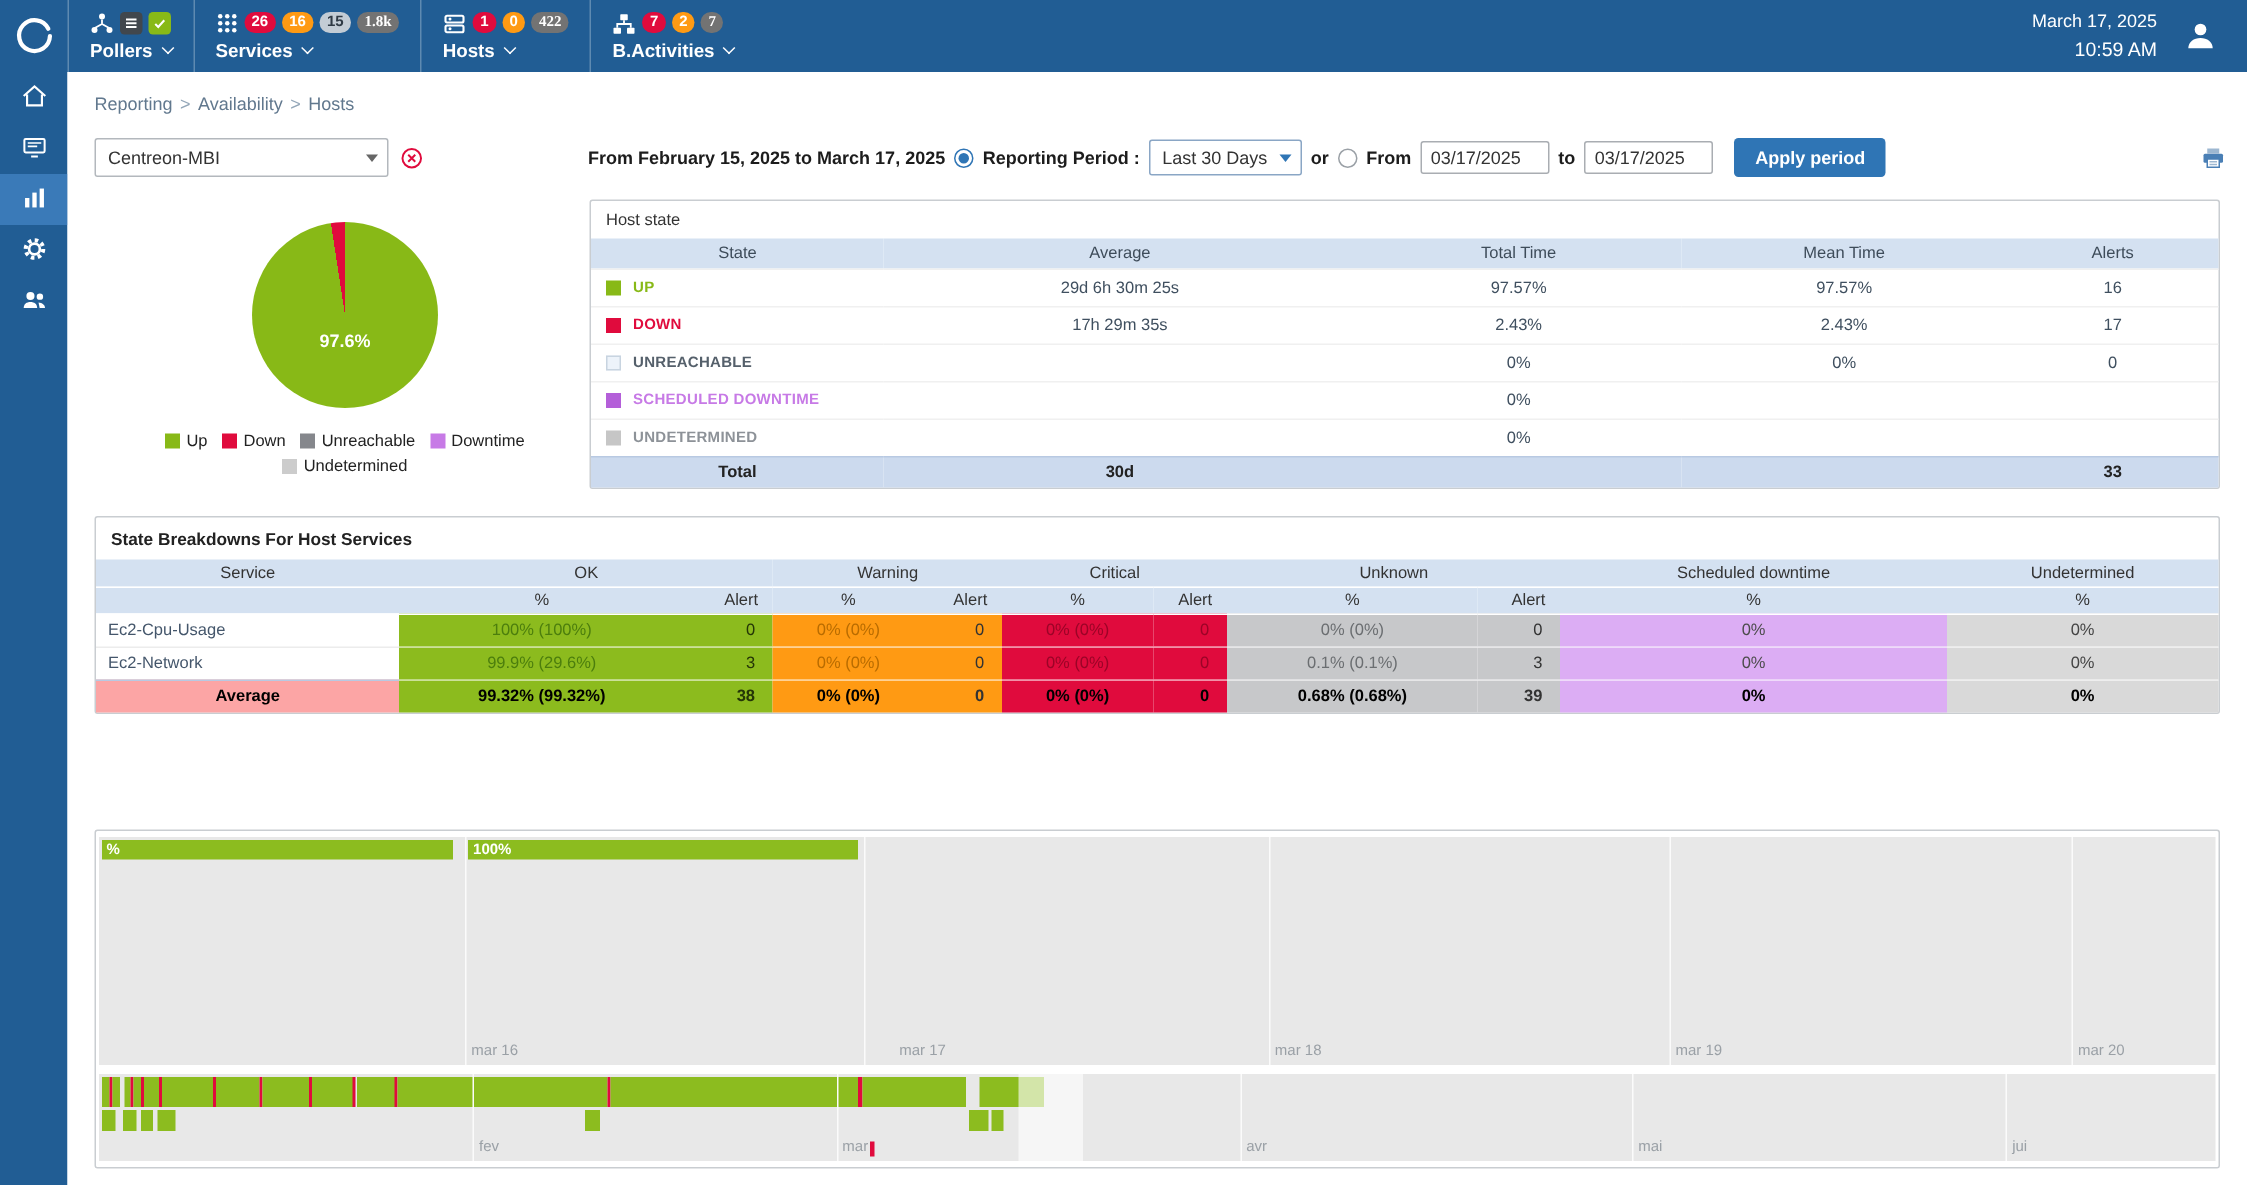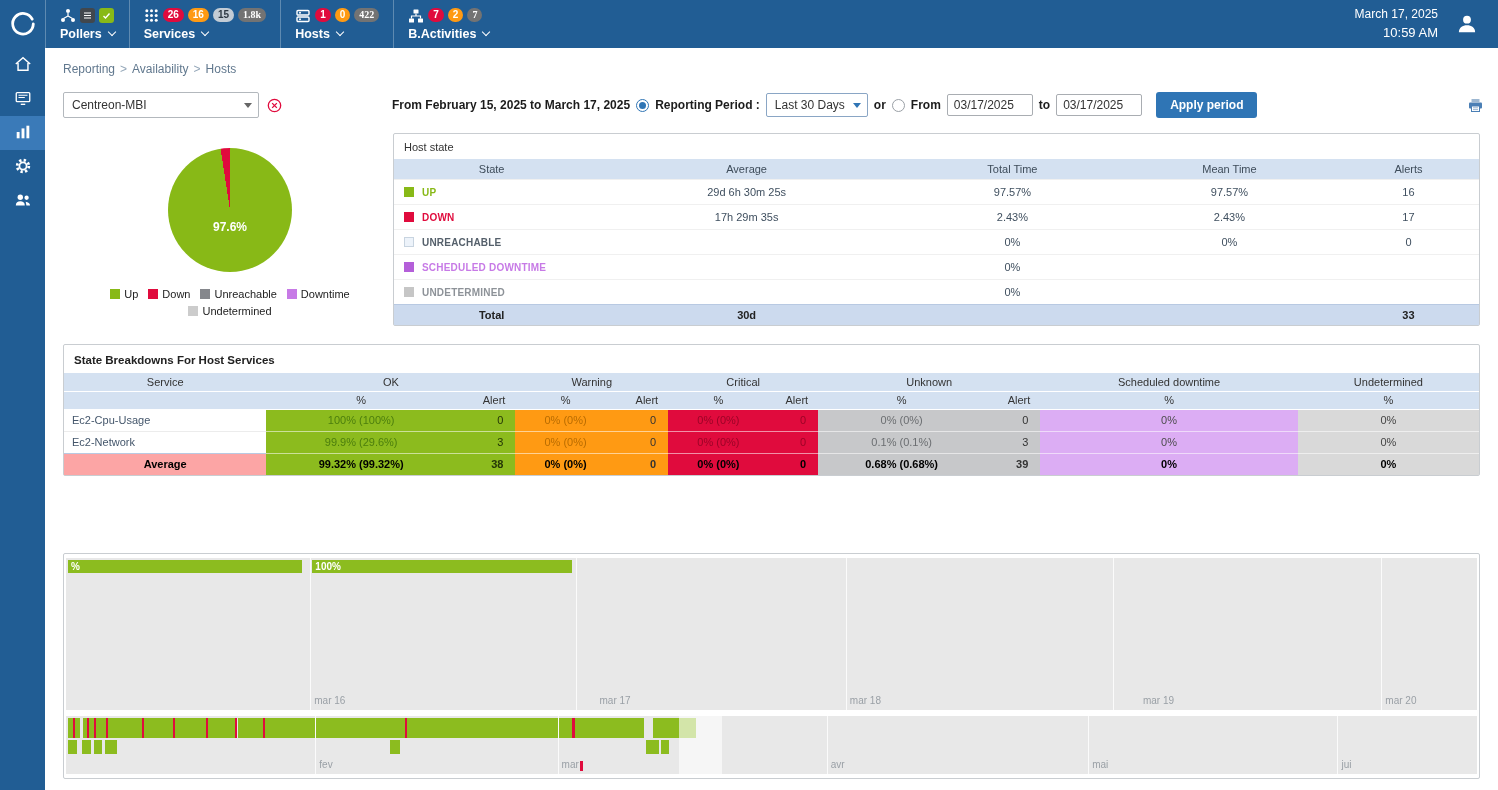--- a/index.html
+++ b/index.html
@@ -514,21 +514,21 @@
     <div class="tl-main">
         <div class="tl-bar" style="left: 0.14%; width: 16.61%;">%</div>
         <div class="tl-bar" style="left: 17.46%; width: 18.37%;">100%</div>
         <div class="tl-grid" style="left: 17.31%;"></div>
         <div class="tl-daylabel" style="left: 17.31%;">mar 16</div>
         <div class="tl-grid" style="left: 36.18%;"></div>
         <div class="tl-daylabel" style="left: 36.18%; padding-left: 23px;">mar 17</div>
         <div class="tl-grid" style="left: 55.27%;"></div>
         <div class="tl-daylabel" style="left: 55.27%;">mar 18</div>
         <div class="tl-grid" style="left: 74.2%;"></div>
-        <div class="tl-daylabel" style="left: 74.2%; margin-left: 26px;">mar 19</div>
+        <div class="tl-daylabel" style="left: 74.2%;">mar 19</div>
         <div class="tl-grid" style="left: 93.22%;"></div>
         <div class="tl-daylabel" style="left: 93.22%;">mar 20</div>
       </div>
     <div class="tl-mini">
       <div class="band band1">
           <div class="seg seg-g" style="left: 0.14%; width: 0.35%;"></div>
           <div class="seg seg-r" style="left: 0.49%; width: 0.14%;"></div>
           <div class="seg seg-g" style="left: 0.64%; width: 0.35%;"></div>
           <div class="seg seg-g" style="left: 1.2%; width: 0.28%;"></div>
           <div class="seg seg-r" style="left: 1.48%; width: 0.14%;"></div>

